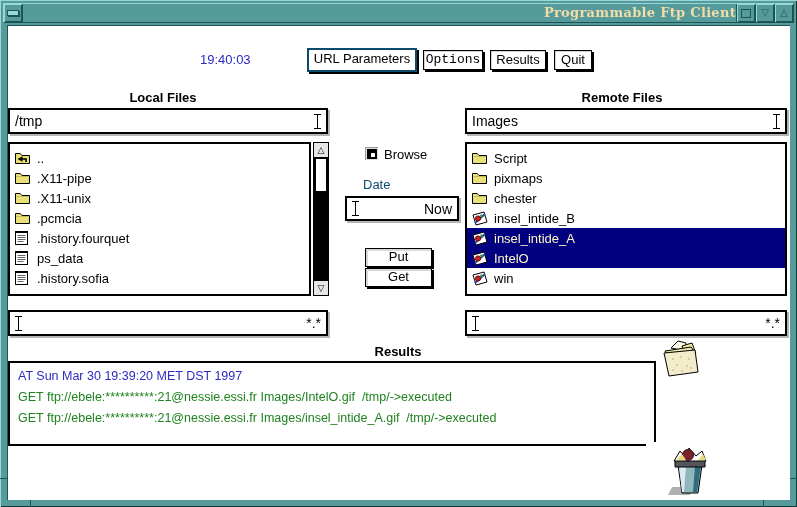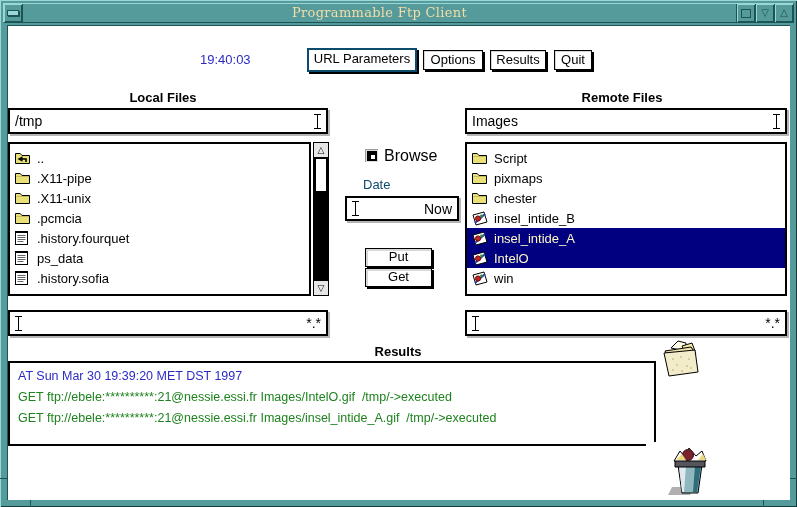--- a/index.html
+++ b/index.html
@@ -9,22 +9,22 @@
           box-shadow:inset 1px 1px 0 #9ad8d8, inset -1px -1px 0 #123c3c;}
   
   .titlebar{position:absolute;left:3px;top:3px;right:3px;height:20px;display:flex;
             background:var(--teal,#569b9b);
             border-top:1px solid #9ad8d8;border-left:1px solid #9ad8d8;
             border-bottom:1px solid #1d5454;border-right:1px solid #1d5454;box-sizing:border-box;}
   .tb-btn{width:19px;height:100%;display:flex;align-items:center;justify-content:center;flex:none;
           box-sizing:border-box;box-shadow:inset 1px 1px 0 #9ad8d8, inset -1px -1px 0 #1d5454;}
   .tb-menu{border-right:1px solid #1d5454;}
   .tb-right{border-left:1px solid #1d5454;}
-  .tb-title{flex:1;text-align:center;font-family:"DejaVu Serif","Liberation Serif",serif;
-            font-weight:normal;font-size:13px;line-height:18px;color:var(--wheat,#f2dca8);
+  .tb-title{flex:1;text-align:right;font-family:"DejaVu Serif","Liberation Serif",serif;
+            font-weight:bold;font-size:13px;line-height:18px;color:var(--wheat,#f2dca8);
             letter-spacing:.3px;}
   .menu-glyph{width:10px;height:4px;background:#9ad8d8;border:1px solid #1d5454;box-shadow:1px 1px 0 #1d5454;}
   .square-glyph{width:8px;height:7px;border:1px solid #1d5454;}
   .tri{font-size:10px;color:#1d5454;line-height:10px;}
   .tri-down::before{content:"▽";}
   .tri-up::before{content:"△";}
   
   .notch-v{position:absolute;width:1px;height:7px;background:#1d5454;}
   .notch-h{position:absolute;width:7px;height:1px;background:#1d5454;}
   
@@ -46,21 +46,21 @@
              white-space:pre;color:#000;}
   .list-item.selected{background:var(--sel,#000080);color:#fef9c3;}
   .file-icon{width:19px;height:16px;margin-right:4px;flex:none;display:flex;align-items:center;}
   
   .sb{background:#000;border:1px solid #000;}
   .sb-btn{position:absolute;left:0;width:14px;height:14px;background:#e6e6e6;color:#000;
           display:flex;align-items:center;justify-content:center;font-size:9px;line-height:9px;}
   .sb-up{top:0;}.sb-down{bottom:0;}
   .sb-thumb{position:absolute;left:1px;top:15px;width:12px;height:34px;background:#fff;border:1px solid #000;box-sizing:border-box;}
   
-  .check-row{display:flex;align-items:center;gap:5px;font-size:16px;font-weight:bold;}
+  .check-row{display:flex;gap:5px;font-size:13px;font-weight:bold;}
   .checkbox{width:14px;height:14px;background:#dedede;position:relative;flex:none;
             box-shadow:inset -1px -1px 0 #fff, inset 1px 1px 0 #9a9a9a;}
   .check-mark{position:absolute;inset:2px;background:#000;}
   .check-dot{position:absolute;left:4px;top:4px;width:4px;height:4px;background:#fff;}
   .plain-label{font-size:13px;color:#0c4a6e;}
   .action-btn{background:#fff;border:1px solid #000;text-align:center;font-size:13px;
               box-shadow:2px 2px 0 #000, inset 2px 2px 0 #d8d8d8;line-height:16px;}
   
   .results-box{border:2px solid #000;background:#fff;padding:3px 0 0 8px;overflow:hidden;}
   .log-line{font-size:12.5px;line-height:21px;white-space:pre;}
@@ -90,21 +90,21 @@
 
   <div class="notch-v" style="left:30px;bottom:0;"></div>
   <div class="notch-v" style="left:763px;bottom:0;"></div>
   <div class="notch-h" style="left:0;top:478px;"></div>
   <div class="notch-h" style="right:0;top:478px;"></div>
 
   <div class="content">
 
     <div class="abs clock" style="left:193px;top:27px;">19:40:03</div>
     <div class="abs btn btn-default" style="left:300px;top:23px;width:110px;height:24px;line-height:17px;">URL Parameters</div>
-    <div class="abs btn" style="left:416px;top:25px;width:60px;height:20px;line-height:18px;">Options</div>
+    <div class="abs btn" style="left:416px;top:25px;width:60px;height:20px;line-height:18px;font-family:Liberation Mono, monospace;">Options</div>
     <div class="abs btn" style="left:483px;top:25px;width:56px;height:20px;line-height:18px;">Results</div>
     <div class="abs btn" style="left:547px;top:25px;width:38px;height:20px;line-height:18px;">Quit</div>
 
     <div class="abs section-title" style="left:56px;top:65px;width:200px;">Local Files</div>
     <div class="abs section-title" style="left:515px;top:65px;width:200px;">Remote Files</div>
 
     <div class="abs text-field" style="left:1px;top:83px;width:320px;height:26px;">
       <span>/tmp</span>
         <span class="ibeam"></span>
     </div>

